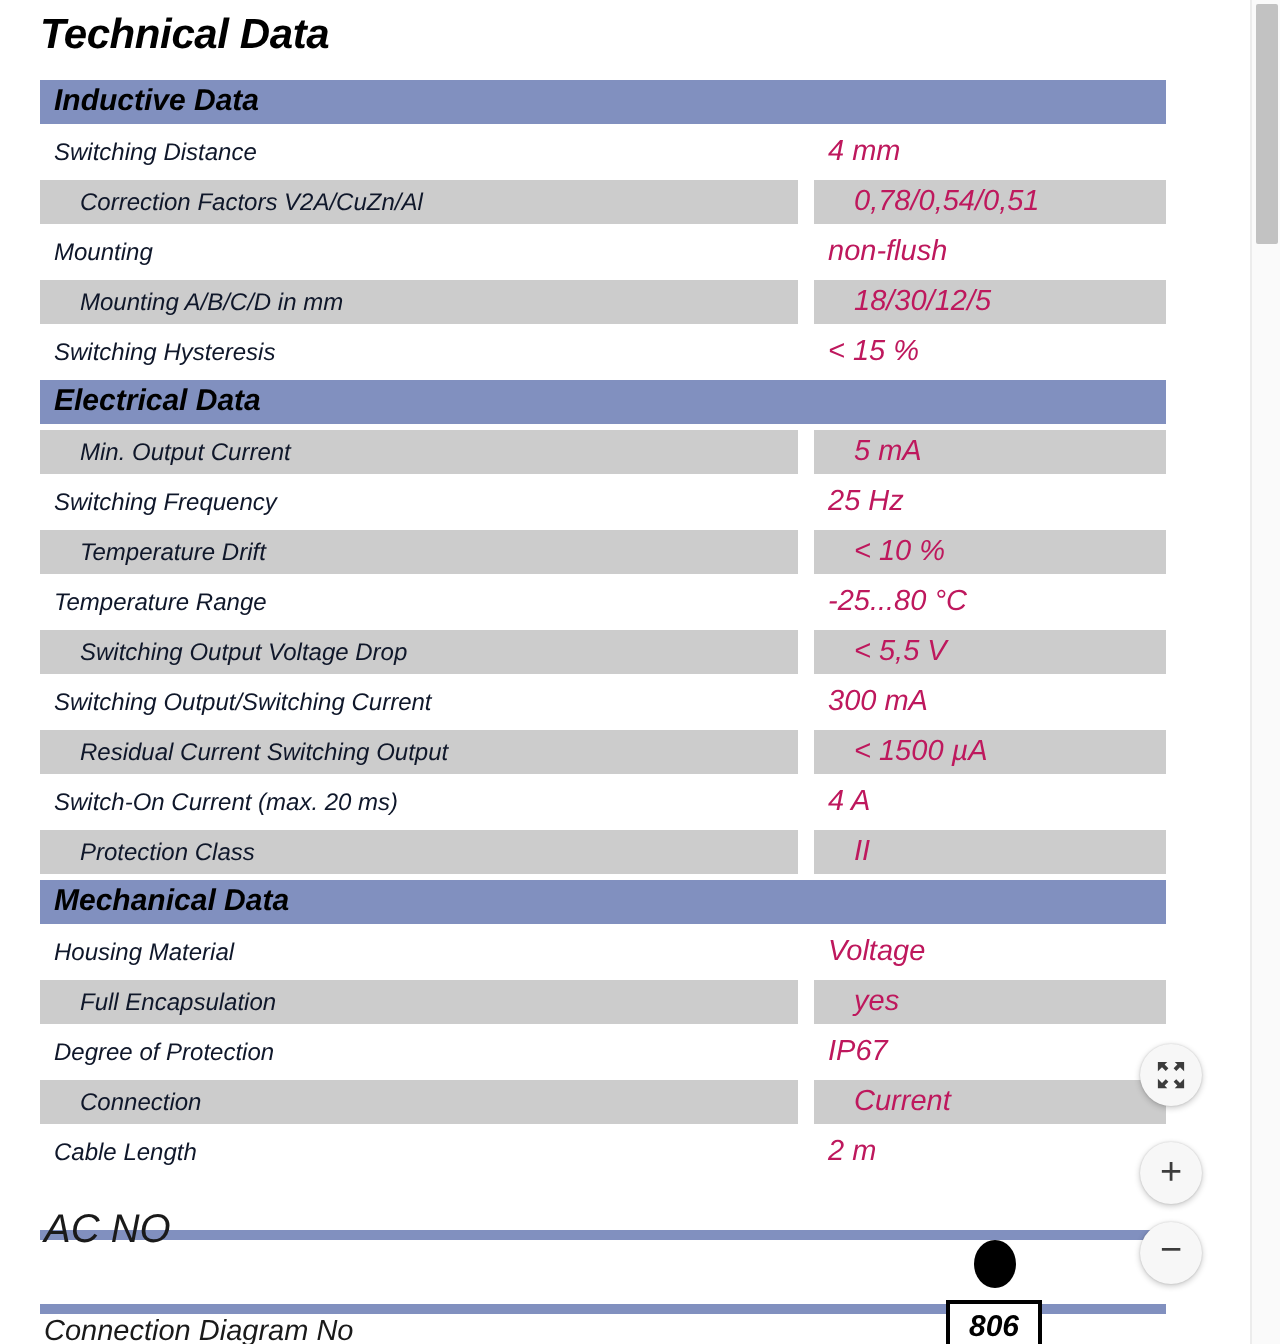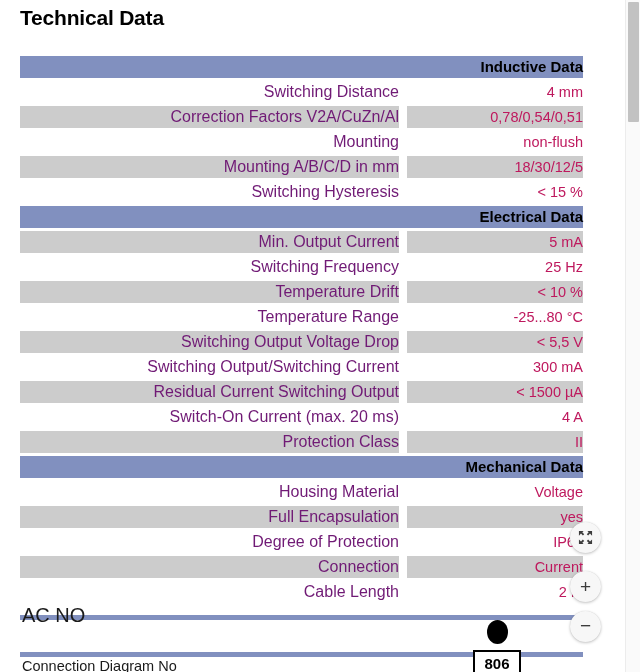--- a/index.html
+++ b/index.html
@@ -25,41 +25,41 @@
     overflow: hidden;
   }
 
   #doc {
     position: absolute;
     left: 0;
     top: 0;
     width: 622px;
     height: 608px;
     background: #ffffff;
+    font-style: italic;
   }
 
   
   .doc-title {
     position: absolute;
     left: 20px;
     top: 6px;
     font-size: 21px;
     font-weight: bold;
     color: #000000;
     letter-spacing: -0.2px;
     white-space: nowrap;
   }
 
   
   .table {
     position: absolute;
     left: 20px;
-    top: 56px;
+    top: 40px;
     width: 563px;
-    text-align: right;
   }
 
   .section-header {
     height: 22px;
     line-height: 22px;
     background: #8190bf;
     color: #000000;
     font-size: 15px;
     font-weight: bold;
     padding-left: 7px;
@@ -75,22 +75,22 @@
   }
   .row .cell-label {
     position: absolute;
     left: 0;
     top: 0;
     width: 379px;
     height: 22px;
     line-height: 22px;
     box-sizing: border-box;
     padding-left: 7px;
-    font-size: 16px;
-    color: #701a75;
+    font-size: 12px;
+    color: #0f172a;
     white-space: nowrap;
     overflow: hidden;
   }
   .row .cell-value {
     position: absolute;
     left: 387px;
     top: 0;
     width: 176px;
     height: 22px;
     line-height: 22px;

